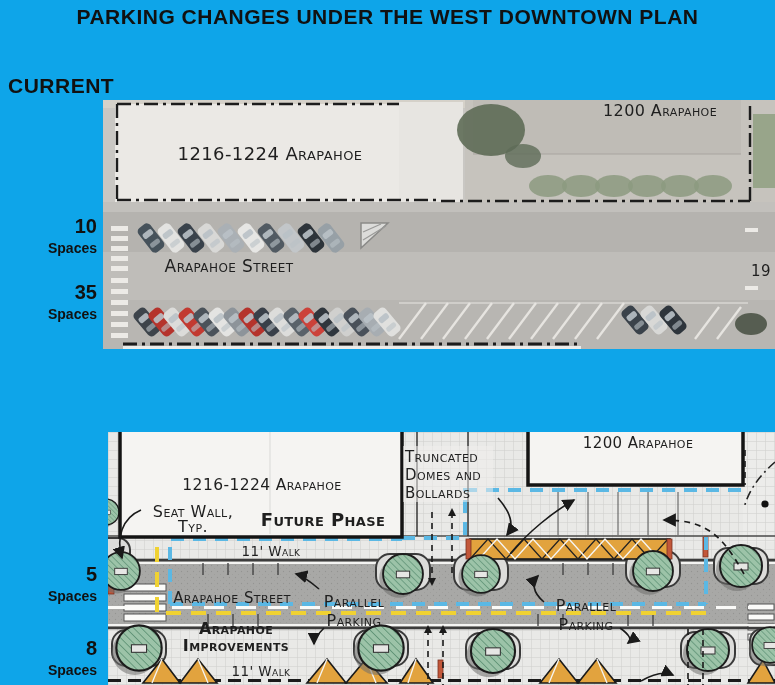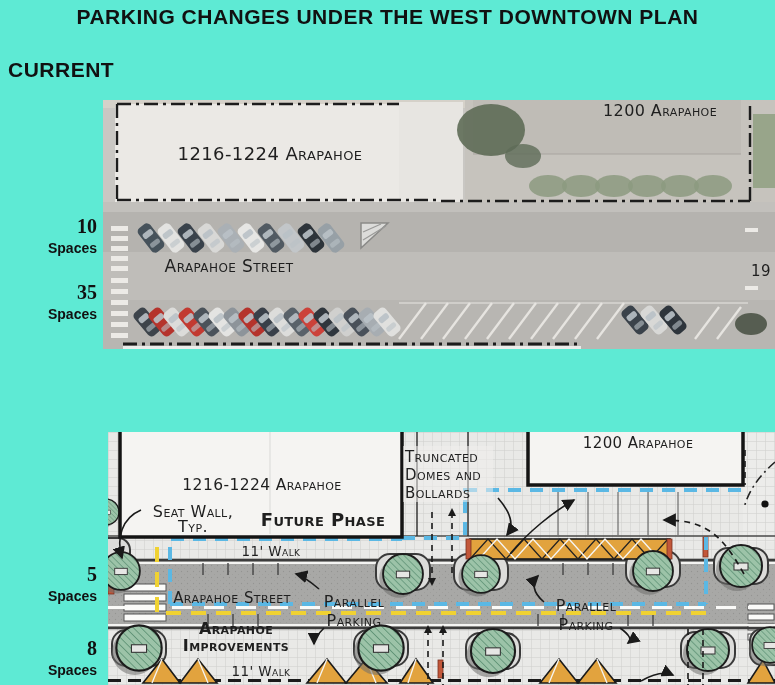--- a/index.html
+++ b/index.html
@@ -1,36 +1,36 @@
 <!DOCTYPE html>
 <html><head>
 <meta charset="utf-8">
 <style>
   html,body{margin:0;padding:0;background:#fff;}
-  .stage{position:relative;width:775px;height:685px;background:#5eead4;overflow:hidden;
+  .stage{position:relative;width:775px;height:685px;background:#0ea5e9;overflow:hidden;
          font-family:"Liberation Sans",sans-serif;}
   .title{position:absolute;left:0;top:5px;width:775px;text-align:center;
          font-size:21px;font-weight:800;letter-spacing:.5px;color:#111;}
   .sec-h{position:absolute;left:8px;font-size:21px;font-weight:800;letter-spacing:.5px;color:#111;}
   .spaces{position:absolute;left:4px;width:93px;text-align:right;color:#111;line-height:22px;}
-  .spaces .n{font-size:20px;font-weight:700;font-family:Liberation Serif, serif;}
+  .spaces .n{font-size:20px;font-weight:700;}
   .spaces .u{font-size:14px;font-weight:700;}
   svg.panel{position:absolute;display:block;}
   .hand{font-family:"DejaVu Sans","Liberation Sans",sans-serif;font-variant:small-caps;
         letter-spacing:.4px;fill:#1f1f1f;}
   .hand.b{font-weight:600;}
 </style>
 </head>
 <body>
 
 <div class="stage">
 
   <div class="title">PARKING CHANGES UNDER THE WEST DOWNTOWN PLAN</div>
 
-  <div class="sec-h" style="top:58px">CURRENT</div>
+  <div class="sec-h" style="top:74px">CURRENT</div>
 
   <div class="spaces" style="top:215px">
     <div class="n">10</div>
     <div class="u">Spaces</div>
   </div>
   <div class="spaces" style="top:281px">
     <div class="n">35</div>
     <div class="u">Spaces</div>
   </div>
 

